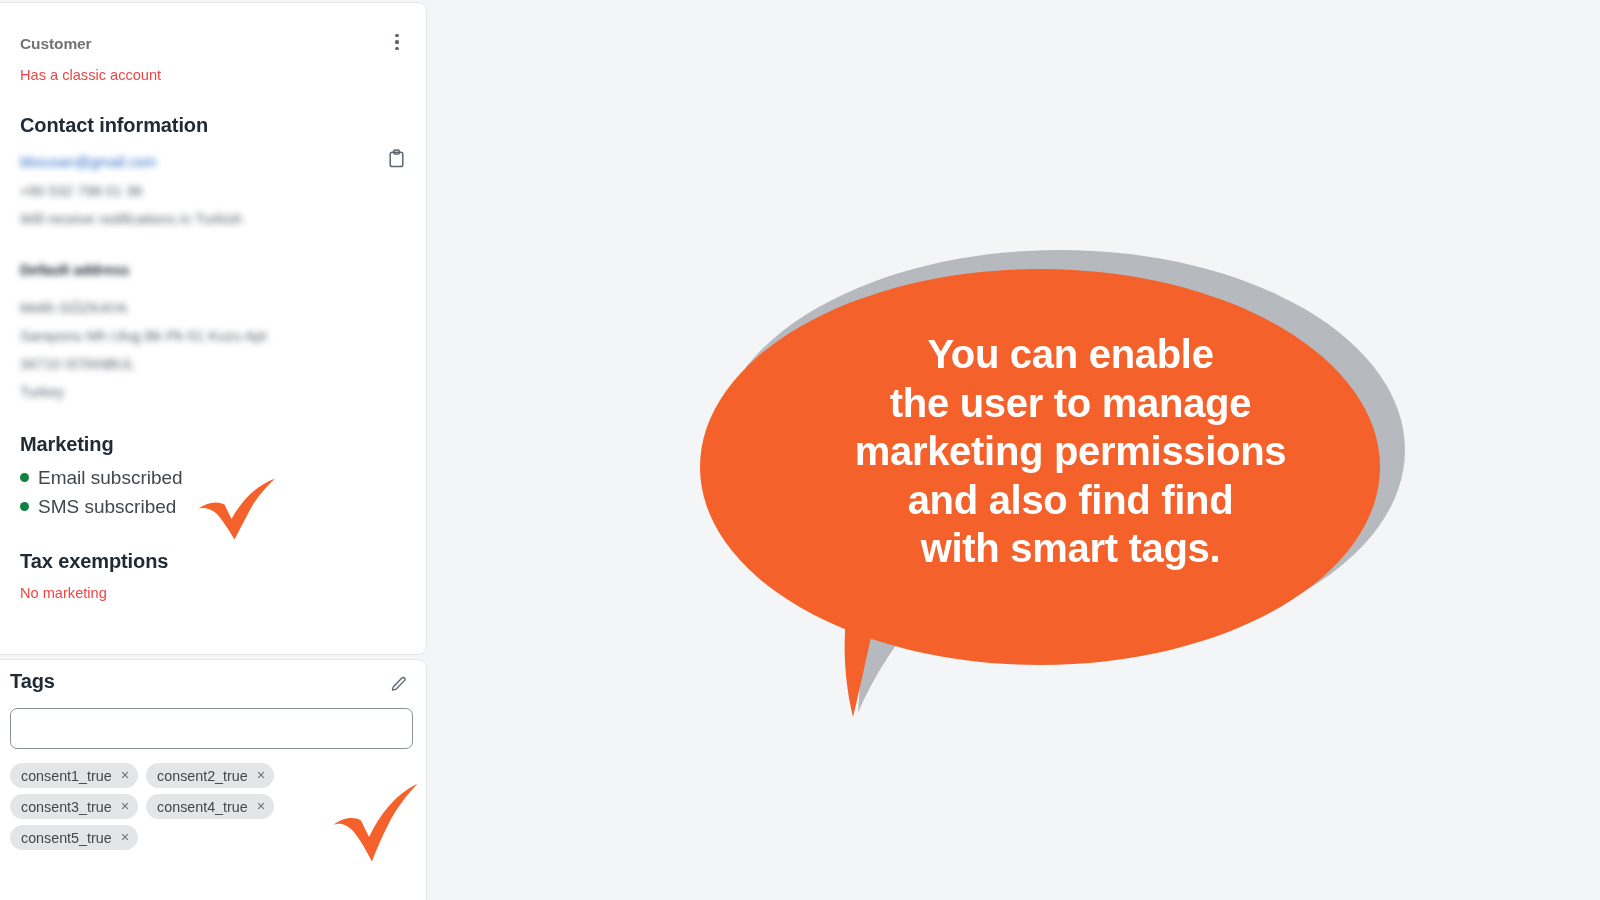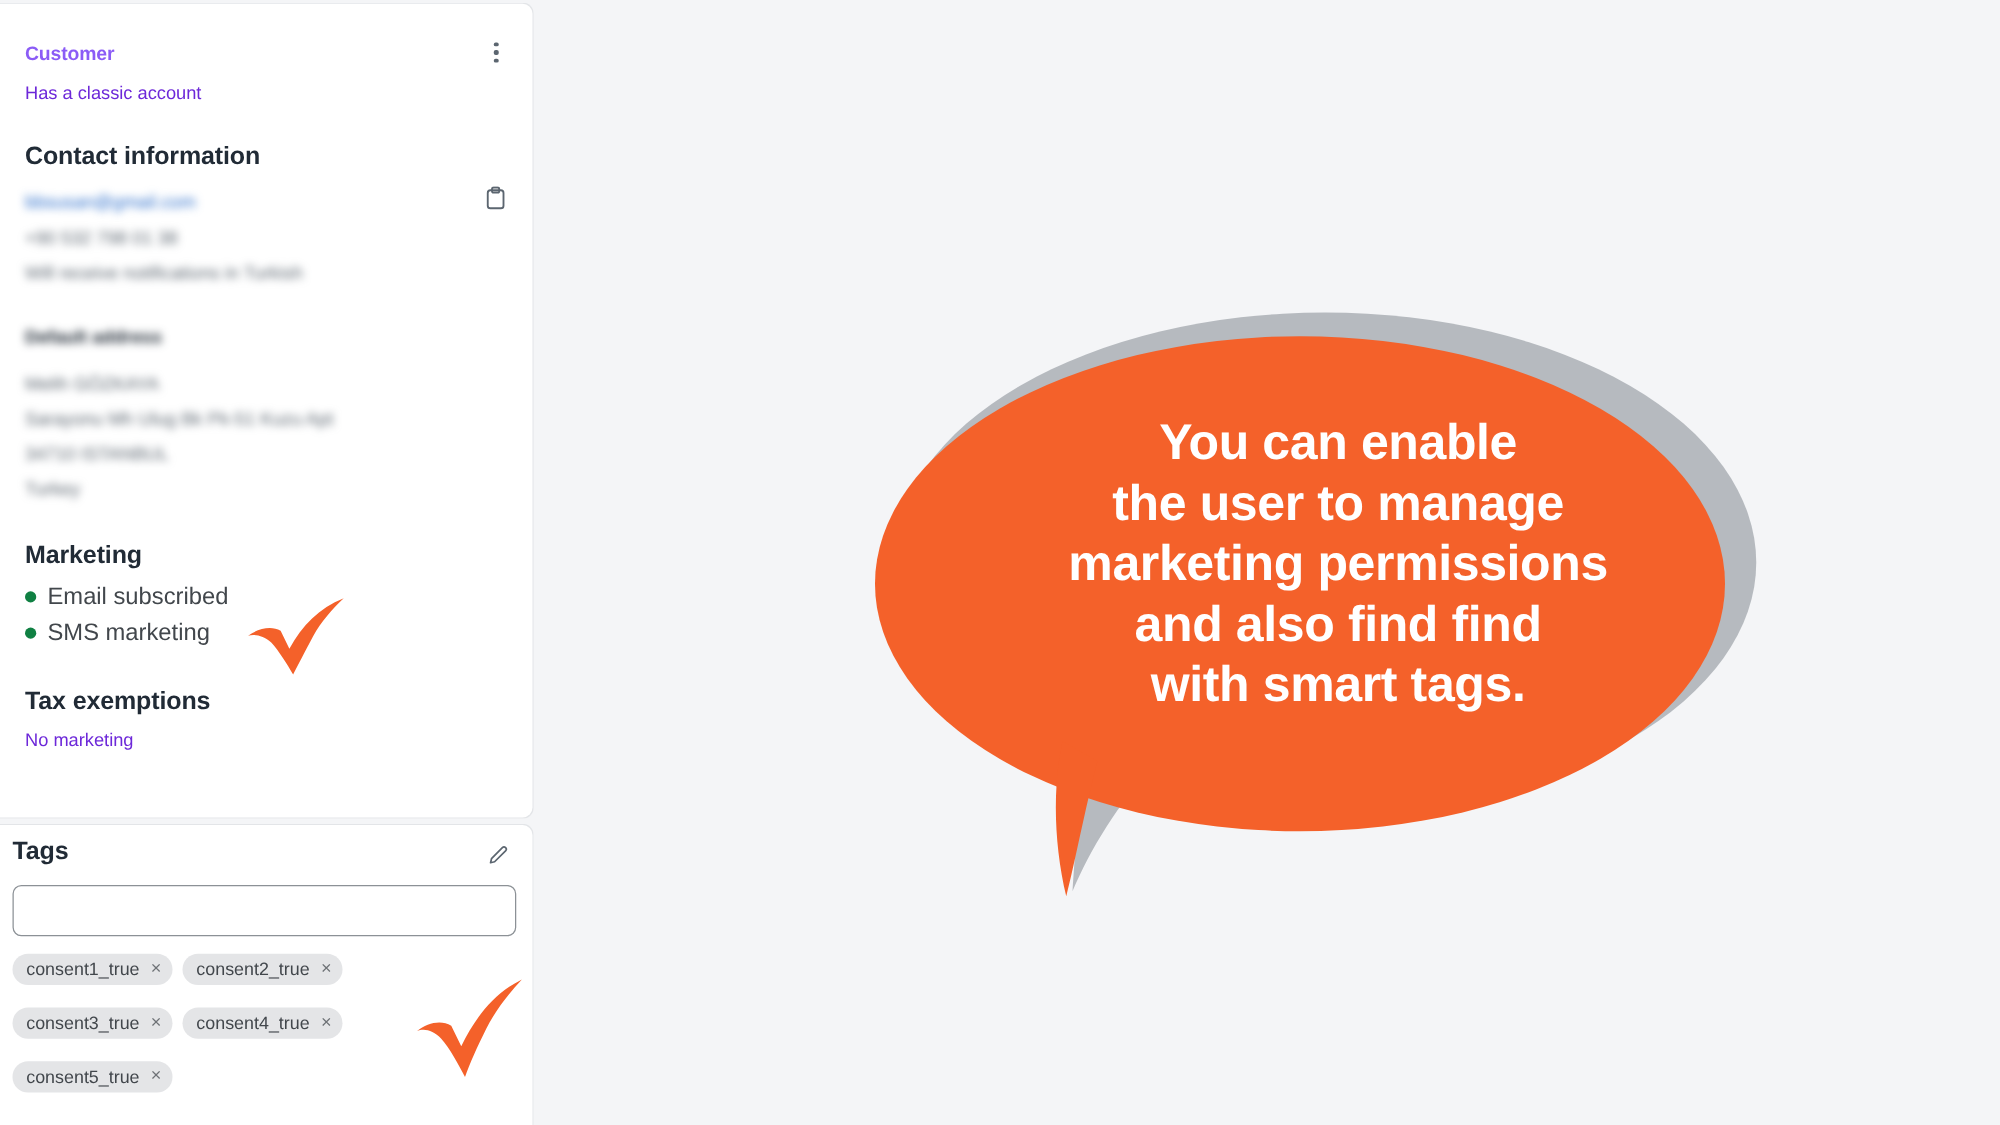--- a/index.html
+++ b/index.html
@@ -62,38 +62,38 @@
   .row-head {
     display: flex;
     align-items: flex-start;
     justify-content: space-between;
     padding: 0 20px;
   }
 
   h2.title {
     font-size: 15.5px;
     font-weight: bold;
-    color: #8b5cf6;
+    color: #737373;
     margin: 0;
     letter-spacing: -0.1px;
     line-height: 22px;
   }
 
   h3.subhead {
     font-size: 20px;
     font-weight: bold;
     color: #212b36;
     margin: 0;
     letter-spacing: -0.1px;
     line-height: 22px;
   }
 
   .body-text {
     font-size: 14.6px;
-    color: #6d28d9;
+    color: #ef4444;
     line-height: 21px;
     margin: 0;
   }
 
   
   .kebab {
     width: 30px;
     height: 30px;
     display: flex;
     flex-direction: column;
@@ -170,21 +170,21 @@
     font-family: "Liberation Sans", sans-serif;
     font-size: 14.5px;
     color: #212b36;
     padding: 0 11px;
     outline: none;
   }
 
   .chips {
     display: flex;
     flex-wrap: wrap;
-    gap: 18px 8px;
+    gap: 6px 8px;
     padding: 14px 12px 0 10px;
     width: 360px;
   }
   .chip {
     display: inline-flex;
     align-items: center;
     gap: 9px;
     height: 25px;
     padding: 0 9px 0 11px;
     background: #e4e5e7;
@@ -285,21 +285,21 @@
       <div class="sect" style="padding-top:30px;">
         <h3 class="subhead">Marketing</h3>
 
         <div class="status-row" style="margin-top:11px;">
           <span class="dot"></span>
           <span class="label">Email subscribed</span>
         </div>
 
         <div class="status-row" style="margin-top:6px;">
           <span class="dot"></span>
-          <span class="label">SMS marketing</span>
+          <span class="label">SMS subscribed</span>
         </div>
       </div>
 
       <div class="sect" style="padding-top:32px;">
         <h3 class="subhead">Tax exemptions</h3>
         <p class="body-text" style="margin-top:11px;">No marketing</p>
       </div>
 
     </div>
 

